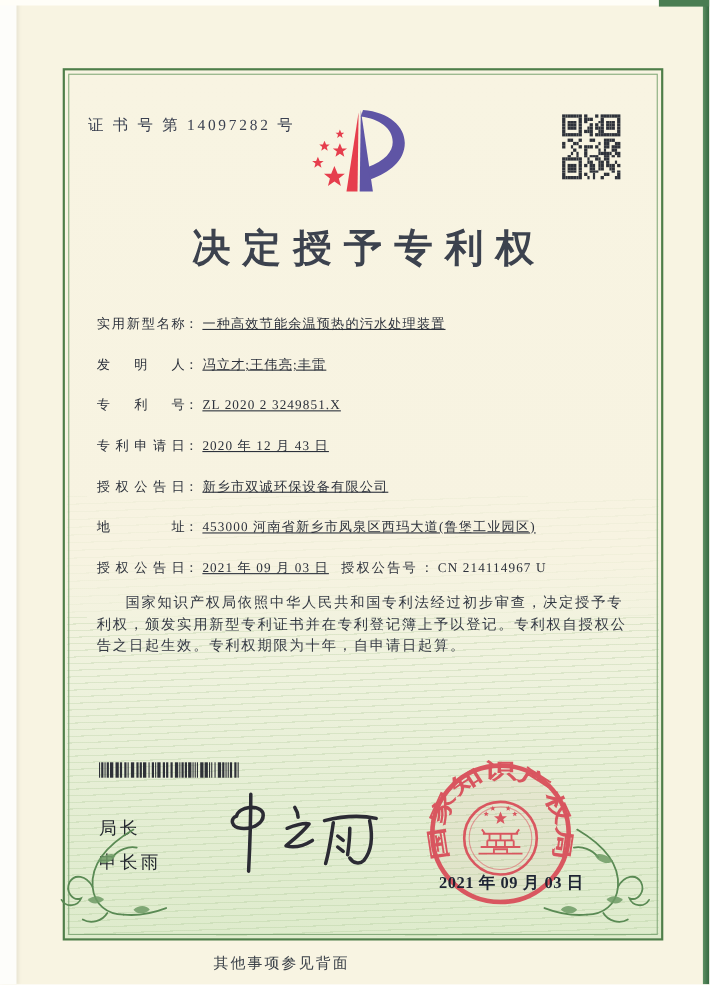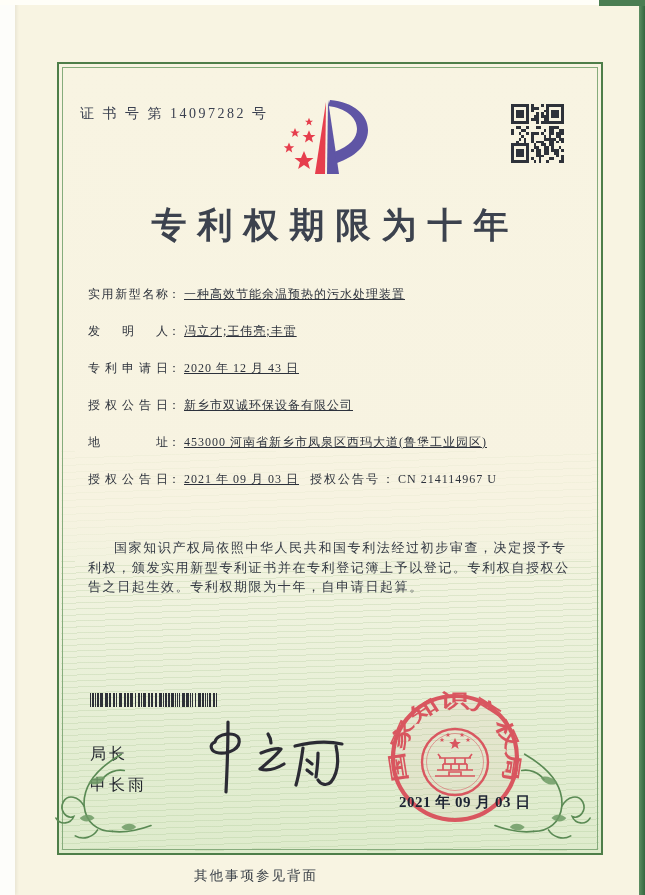--- a/index.html
+++ b/index.html
@@ -545,28 +545,31 @@
       <b></b>
       <b class="d"></b>
       <b></b>
       <b></b>
       <b></b>
       <b></b>
       <b class="d"></b>
       <b class="d"></b>
     </div>
 
-  <h1 class="title">专利权期限为十年</h1>
+  <h1 class="title">决定授予专利权</h1>
 
   <div class="fields">
     <div class="frow">
       <span class="flabel">实用新型名称</span><span class="colon">：</span><span class="fvalue">一种高效节能余温预热的污水处理装置</span>
     </div>
     <div class="frow">
       <span class="flabel">发明人</span><span class="colon">：</span><span class="fvalue">冯立才;王伟亮;丰雷</span>
+    </div>
+    <div class="frow">
+      <span class="flabel">专利号</span><span class="colon">：</span><span class="fvalue">ZL 2020 2 3249851.X</span>
     </div>
     <div class="frow">
       <span class="flabel">专利申请日</span><span class="colon">：</span><span class="fvalue">2020 年 12 月 43 日</span>
     </div>
     <div class="frow">
       <span class="flabel">授权公告日</span><span class="colon">：</span><span class="fvalue">新乡市双诚环保设备有限公司</span>
     </div>
     <div class="frow">
       <span class="flabel">地址</span><span class="colon">：</span><span class="fvalue">453000 河南省新乡市凤泉区西玛大道(鲁堡工业园区)</span>
     </div>

